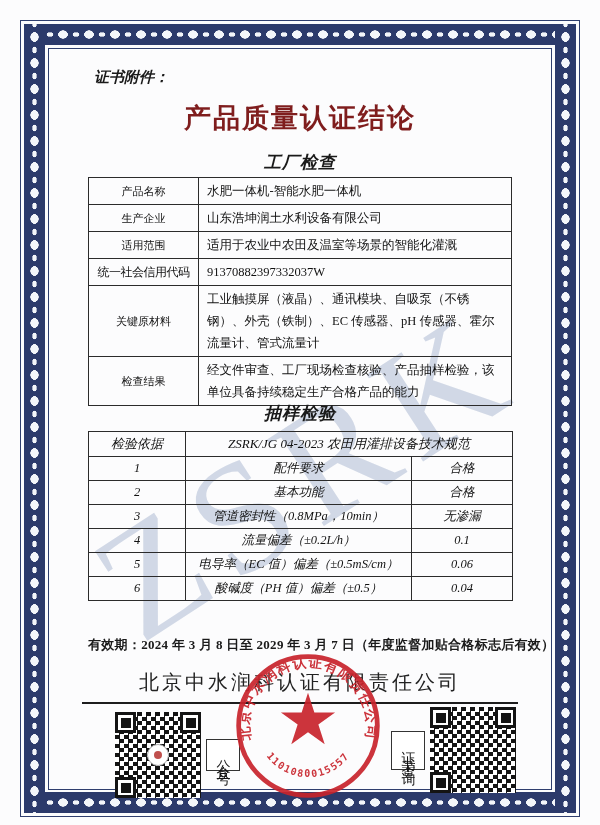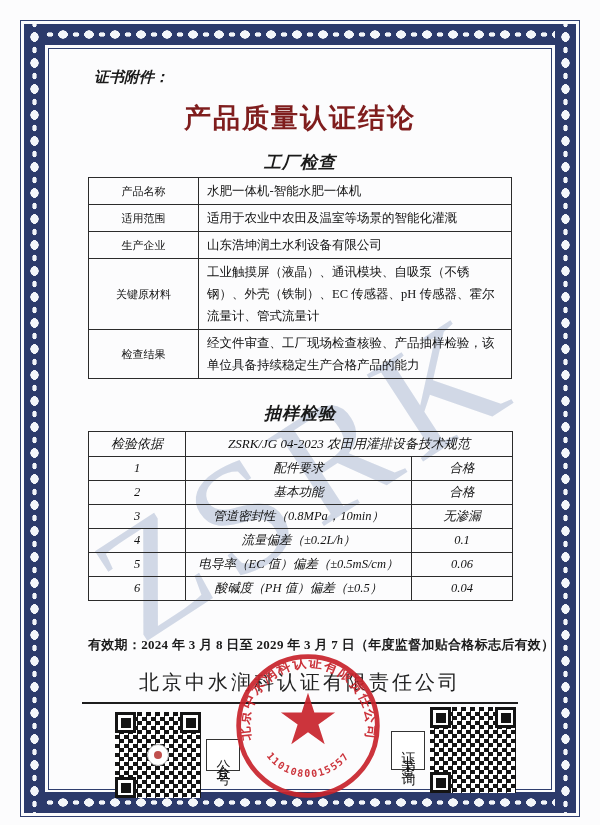--- a/index.html
+++ b/index.html
@@ -176,26 +176,30 @@
       <colgroup>
           <col class="c-label">
           <col>
         </colgroup>
       <tbody>
           <tr class="r-s">
         <td class="lab">产品名称</td>
         <td class="val">水肥一体机-智能水肥一体机</td>
       </tr>
       <tr class="r-s">
+        <td class="lab">生产企业</td>
+        <td class="val">山东浩坤润土水利设备有限公司</td>
+      </tr>
+      <tr class="r-s">
         <td class="lab">适用范围</td>
         <td class="val">适用于农业中农田及温室等场景的智能化灌溉</td>
       </tr>
       <tr class="r-s">
-        <td class="lab">生产企业</td>
-        <td class="val">山东浩坤润土水利设备有限公司</td>
+        <td class="lab lab-long">统一社会信用代码</td>
+        <td class="val">91370882397332037W</td>
       </tr>
       <tr class="r-d">
         <td class="lab">关键原材料</td>
         <td class="val">工业触摸屏（液晶）、通讯模块、自吸泵（不锈钢）、外壳（铁制）、EC 传感器、pH 传感器、霍尔流量计、管式流量计</td>
       </tr>
       <tr class="r-d">
         <td class="lab">检查结果</td>
         <td class="val">经文件审查、工厂现场检查核验、产品抽样检验，该单位具备持续稳定生产合格产品的能力</td>
       </tr>
     </tbody>

